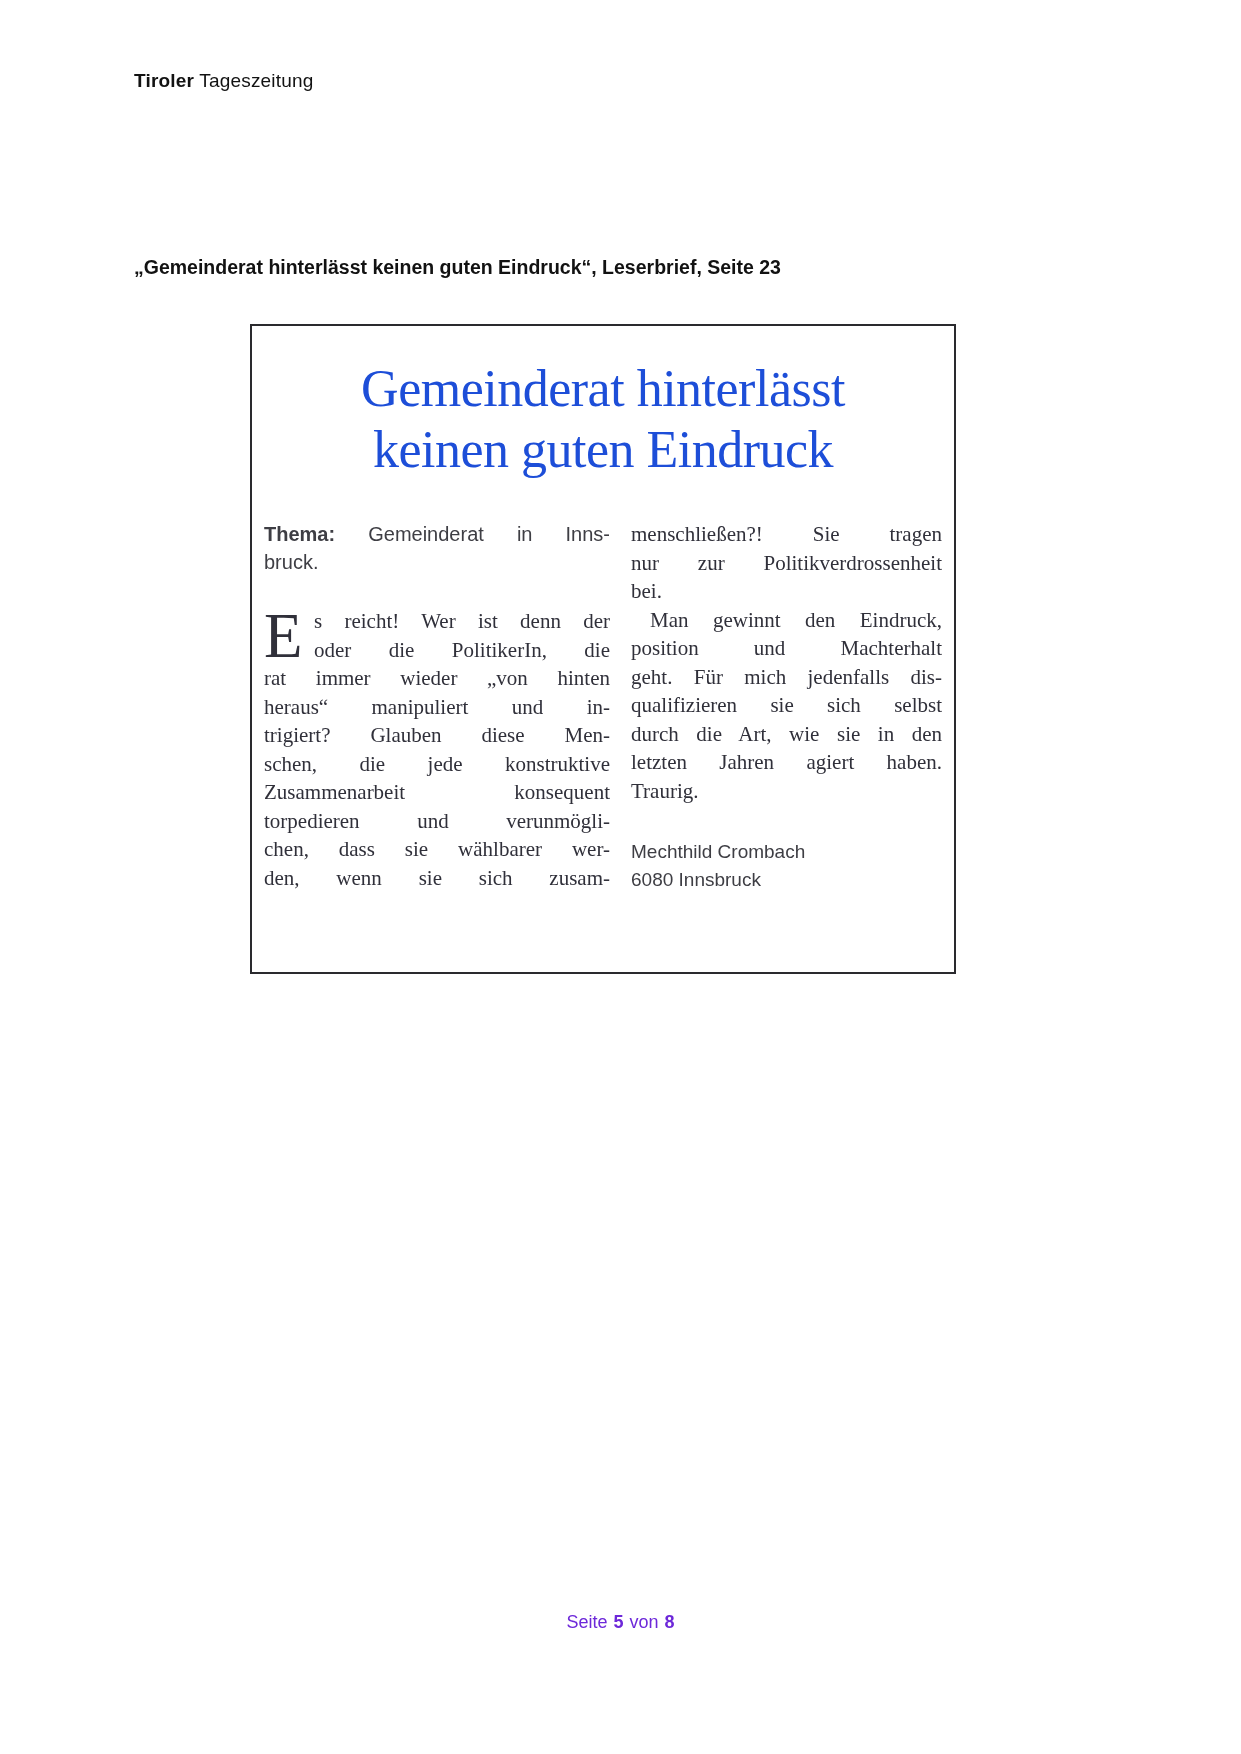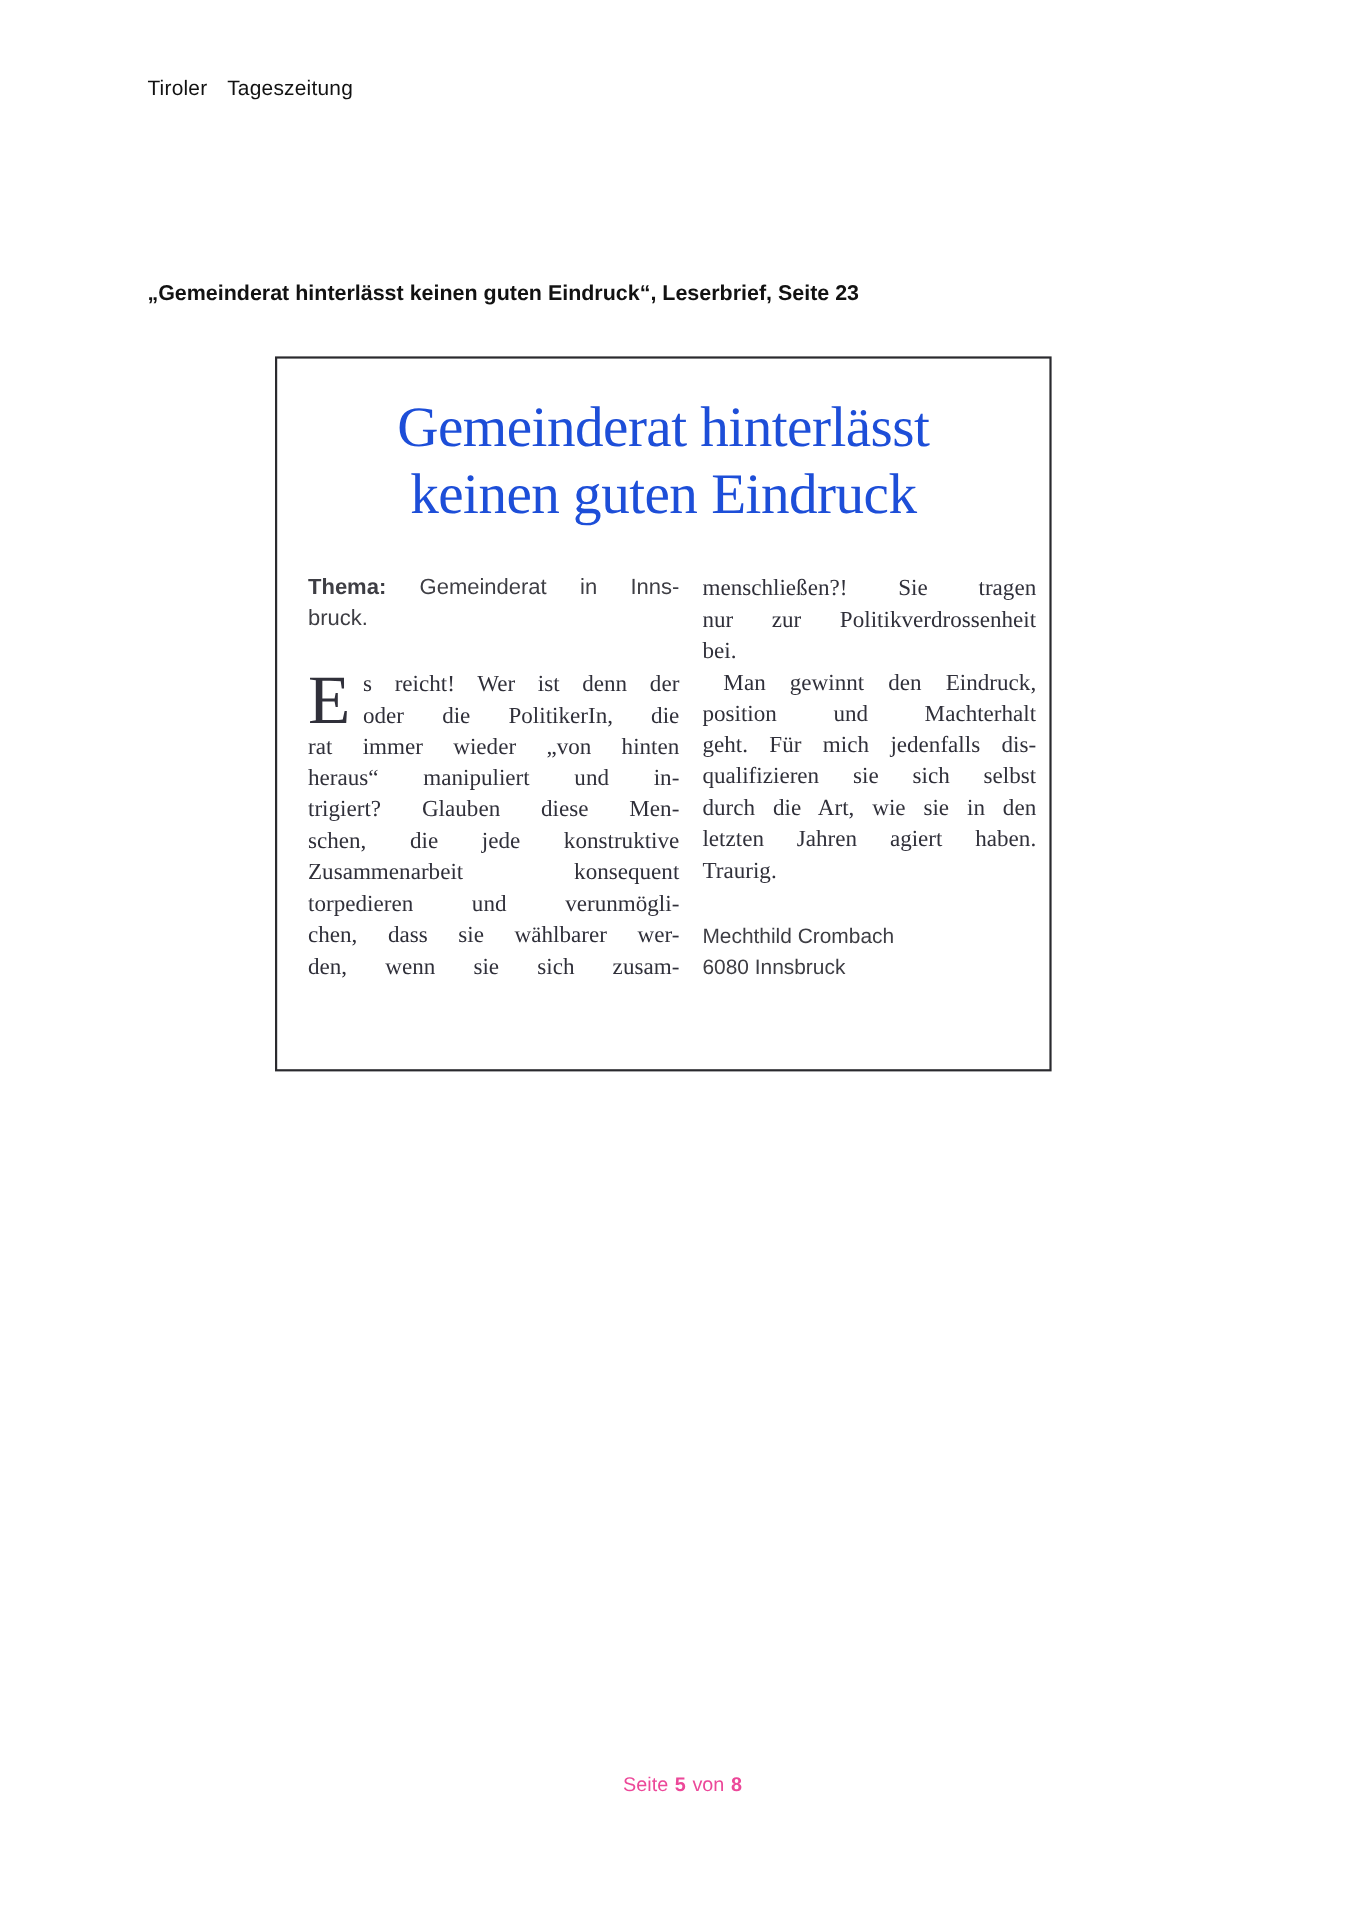--- a/index.html
+++ b/index.html
@@ -7,21 +7,21 @@
     position:relative; width:1241px; height:1754px;
     background:#ffffff; overflow:hidden;
     font-family:"Liberation Sans", sans-serif;
   }
 
   
   .brand {
     position:absolute; left:134px; top:70px;
     font-size:19px; color:#121212; letter-spacing:0.2px;
   }
-  .brand .b { font-weight:400; margin-right:18px;text-align:center; }
+  .brand .b { font-weight:700; margin-right:5px;text-align:center; }
 
   
   .doc-title {
     position:absolute; left:134px; top:256px;
     font-size:19.5px; font-weight:700; color:#121212;text-align:right;
   }
 
   
   .clip {
     position:absolute; left:250px; top:324px;
@@ -30,21 +30,21 @@
     box-sizing:border-box;
   }
   .clip-headline {
     margin-top:32px; text-align:center;
     font-family:"Liberation Serif", serif; font-weight:400;
     font-size:52px; line-height:61px; color:#1d4ed8;
     letter-spacing:-0.5px;
   }
 
   .cols { display:flex; gap:21px; padding:0 12px; margin-top:40px; }
-  .col-left  { width:346px;margin-left:16px; }
+  .col-left  { width:346px; }
   .col-right { width:311px; }
 
   .serif { font-family:"Liberation Serif", serif; font-size:21px; line-height:28.5px; color:#30303a; }
   .sans  { font-family:"Liberation Sans", sans-serif; font-size:20px; line-height:28px; color:#3e3e44; }
 
   .line-j { text-align:justify; text-align-last:justify; }
   .line-l { text-align:left;    text-align-last:left; }
 
   .thema-block { margin-bottom:31px; }
   .thema-label { font-weight:700; }
@@ -57,21 +57,21 @@
   }
   .dc  { padding-left:50px; }   
   .ind { padding-left:19px; }   
 
   .signature { margin-top:33px; }
   .sig-line  { font-size:19px; line-height:28px; }
 
   
   .footer {
     position:absolute; left:0; right:0; top:1612px;
-    text-align:center; font-size:18px; color:#ec4899;
+    text-align:center; font-size:18px; color:#6d28d9;
   }
   .footer span, .footer b { margin:0 3px; }
   .footer b { font-weight:700; }
 </style>
 </head>
 <body>
 
 <div class="page">
 
   <div class="brand">

